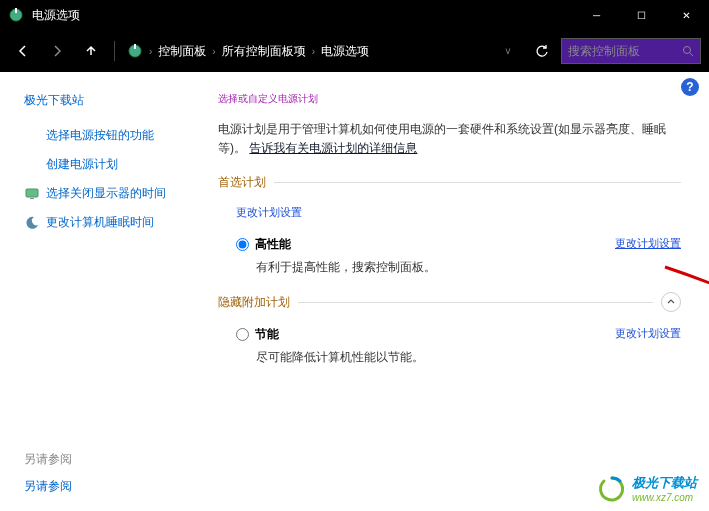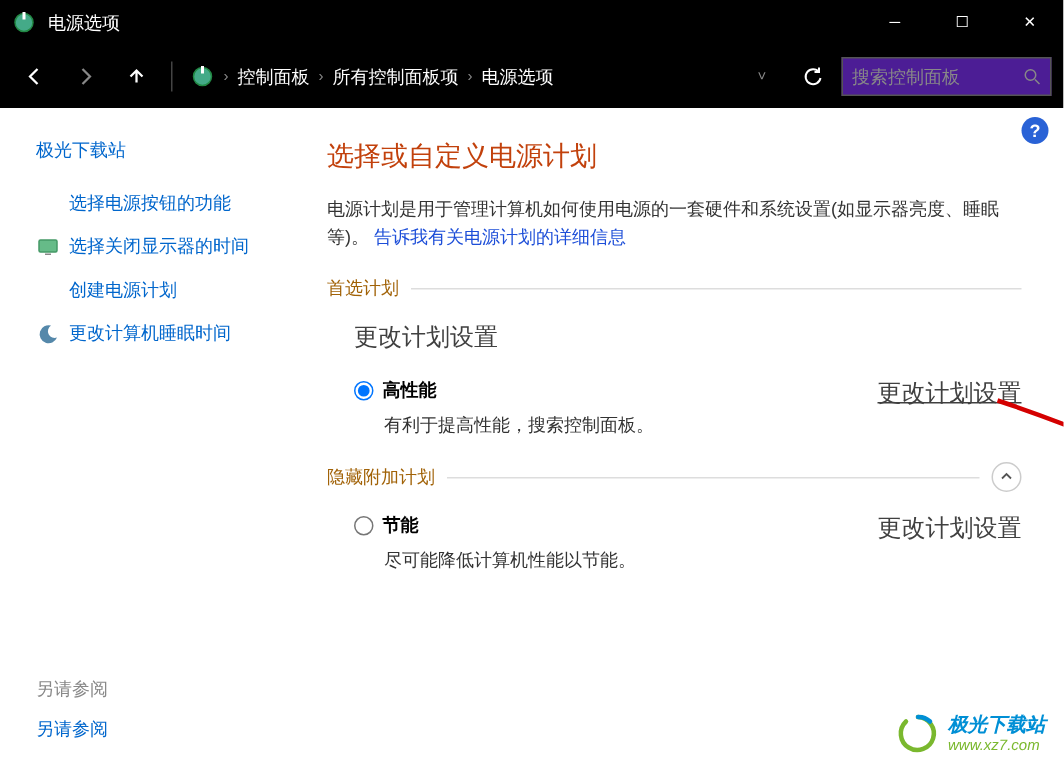--- a/index.html
+++ b/index.html
@@ -29,36 +29,36 @@
 .sidebar .home { color: #0066cc; font-size: 12px; margin-bottom: 18px; display: block; }
 .sidebar .side-link { display: flex; align-items: center; gap: 6px; color: #0066cc; font-size: 12px; margin-bottom: 12px; cursor: pointer; }
 .sidebar .side-link .icn { width: 16px; height: 16px; flex-shrink: 0; }
 .sidebar .footer { position: absolute; bottom: 16px; left: 24px; font-size: 12px; }
 .sidebar .footer .label { color: #888; margin-bottom: 10px; }
 .sidebar .footer .link { color: #0066cc; }
 
 
 .main { flex: 1; padding: 20px 28px 12px 18px; position: relative; }
 .help-icon { position: absolute; top: 6px; right: 10px; width: 18px; height: 18px; background: #2962d6; border-radius: 50%; color: #fff; font-size: 12px; display: flex; align-items: center; justify-content: center; font-weight: bold; }
-.main h1 { color: #c2410c; font-size: 18px; font-weight: normal; margin-bottom: 14px; }
+.main h1 { color: #a21caf; font-size: 10px; font-weight: normal; margin-bottom: 14px; }
 .main .desc { font-size: 12px; color: #333; line-height: 1.6; margin-bottom: 16px; }
-.main .desc a { color: #1d4ed8; }
+.main .desc a { color: #0f172a; text-decoration: underline; }
 
 .group-title { font-size: 12px; color: #a16207; margin-bottom: 12px; padding-bottom: 2px; display: flex; align-items: center; gap: 8px; }
 .group-title .line { flex: 1; height: 1px; background: #ddd; }
 .group-title .expand { width: 20px; height: 20px; border: 1px solid #ccc; border-radius: 50%; display: flex; align-items: center; justify-content: center; font-size: 10px; color: #555; }
 
 .plan { margin-left: 18px; margin-bottom: 16px; display: flex; justify-content: space-between; align-items: flex-start; }
 .plan-left { flex: 1; }
 .plan-header { display: flex; align-items: center; gap: 6px; font-size: 12px; }
 .plan-header input[type=radio] { width: 13px; height: 13px; }
 .plan-name { font-weight: bold; color: #000; }
 .plan-suffix { color: #333; }
 .plan-desc { font-size: 12px; color: #333; margin-top: 6px; margin-left: 20px; }
-.plan-link { color: #404040; font-size: 16px; white-space: nowrap; }
+.plan-link { color: #1d4ed8; font-size: 11px; white-space: nowrap; }
 .plan-link.highlighted { text-decoration: underline; }
 
 
 .arrow-svg { position: absolute; top: 190px; left: 460px; pointer-events: none; }
 
 
 .watermark { position: absolute; bottom: 8px; right: 12px; display: flex; align-items: center; gap: 6px; font-size: 13px; pointer-events: none; font-style: italic; }
 .watermark .wtxt1 { color: #008fd5; font-weight: bold; }
 .watermark .wtxt2 { color: #7ab82e; font-size: 10px; }
 .wm-icon { width: 28px; height: 28px; }
@@ -124,29 +124,29 @@
 
 <div class="content">
 
   <div class="sidebar">
     <span class="home">极光下载站</span>
     <div class="side-link">
       <span class="icn"></span>
       <span>选择电源按钮的功能</span>
     </div>
     <div class="side-link">
+      <span class="icn"></span>
+      <span>创建电源计划</span>
+    </div>
+    <div class="side-link">
       <svg class="icn" viewBox="0 0 16 16">
           <rect x="2" y="3" width="12" height="8" rx="1" fill="#6b8" stroke="#496"></rect>
           <rect x="6" y="12" width="4" height="1" fill="#888"></rect>
         </svg>
       <span>选择关闭显示器的时间</span>
-    </div>
-    <div class="side-link">
-      <span class="icn"></span>
-      <span>创建电源计划</span>
     </div>
     <div class="side-link">
       <svg class="icn" viewBox="0 0 16 16">
           <path d="M10 2 A6 6 0 1 0 14 10 A4.5 4.5 0 0 1 10 2" fill="#58a"></path>
         </svg>
       <span>更改计算机睡眠时间</span>
     </div>
     <div class="footer">
       <div class="label">另请参阅</div>
       <div class="link">另请参阅</div>

